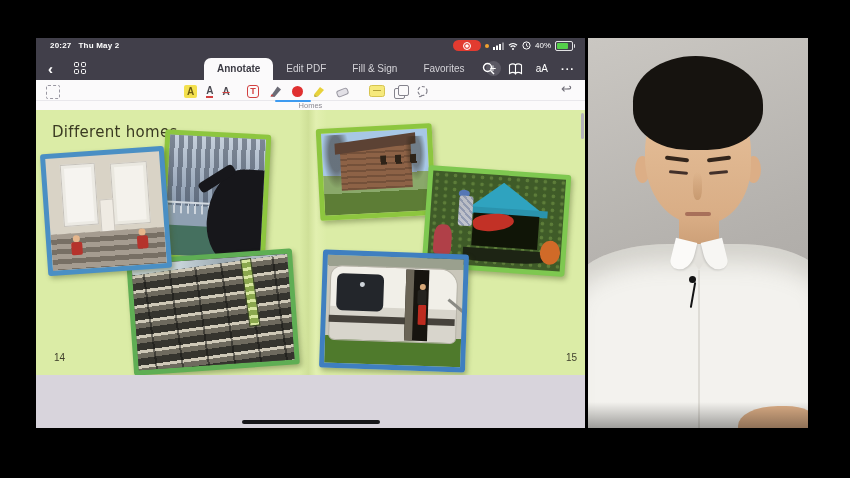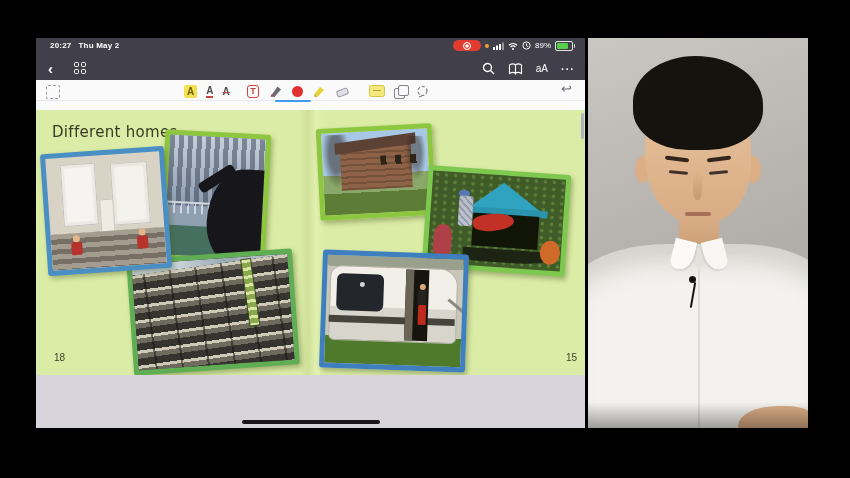--- a/index.html
+++ b/index.html
@@ -192,36 +192,43 @@
             </svg>
           <svg width="10" height="8">
               <path d="M1 3.2a6 6 0 0 1 8 0" stroke="#fff" stroke-width="1.3" fill="none"></path>
               <path d="M2.6 5a3.6 3.6 0 0 1 4.8 0" stroke="#fff" stroke-width="1.3" fill="none"></path>
               <circle cx="5" cy="7" r="1" fill="#fff"></circle>
             </svg>
           <svg width="9" height="9">
               <circle cx="4.5" cy="4.5" r="3.6" stroke="#fff" stroke-width="1" fill="none"></circle>
               <path d="M4.5 2.5v2.2l1.6 1" stroke="#fff" stroke-width="0.9" fill="none"></path>
             </svg>
-          <span class="bat-pct">89%</span>
+          <span class="bat-pct">40%</span>
           <span class="battery">
               <span class="battery-fill"></span>
               <span class="battery-tip"></span>
             </span>
         </div>
       </div>
 
       <div class="nav-row">
         <span class="back">‹</span>
         <span class="grid-icon">
             <span></span>
             <span></span>
             <span></span>
             <span></span>
           </span>
+        <div class="tabs">
+          <div class="tab active">Annotate</div>
+          <div class="tab">Edit PDF</div>
+          <div class="tab">Fill &amp; Sign</div>
+          <div class="tab">Favorites</div>
+          <div class="add-tab">+</div>
+        </div>
         <div class="nav-right">
           <svg width="13" height="13">
               <circle cx="5.5" cy="5.5" r="4" stroke="#fff" stroke-width="1.4" fill="none"></circle>
               <line x1="8.6" y1="8.6" x2="12" y2="12" stroke="#fff" stroke-width="1.4"></line>
             </svg>
           <svg width="15" height="12">
               <path d="M1.5 2c2.2-1.4 4.6-1.4 6 0v8.5c-1.4-1.4-3.8-1.4-6 0zM13.5 2c-2.2-1.4-4.6-1.4-6 0v8.5c1.4-1.4 3.8-1.4 6 0z" stroke="#fff" stroke-width="1.1" fill="none"></path>
             </svg>
           <span class="aA">aA</span>
           <span class="more">···</span>
@@ -264,20 +271,21 @@
         <span class="tool">
             <svg width="13" height="13" viewBox="0 0 13 13">
               <circle cx="6.5" cy="6" r="4.5" stroke="#85838d" stroke-width="1.2" fill="none" stroke-dasharray="3 2"></circle>
               <path d="M6 10.5 q-1.5 1.5 -3 1" stroke="#85838d" stroke-width="1.2" fill="none"></path>
             </svg>
           </span>
       </div>
       <span class="undo">↩</span>
       <div class="toolbar-sep"></div>
       <div class="active-underline"></div>
+      <div class="doc-label">Homes</div>
     </div>
 
     <div class="page">
       <div class="page-title">Different homes</div>
 
       <div class="photo p2">
         <div class="skyline"></div>
         <div class="rail"></div>
         <div class="deck"></div>
         <div class="figure"></div>
@@ -334,21 +342,21 @@
         <div class="door"></div>
         <div class="curtain"></div>
         <div class="girl">
             <div class="head"></div>
             <div class="torso"></div>
             <div class="pants"></div>
           </div>
         <div class="hitch"></div>
       </div>
 
-      <div class="pnum left">18</div>
+      <div class="pnum left">14</div>
       <div class="pnum right">15</div>
     </div>
 
     <div class="scrollbar"></div>
 
     <div class="bottom-strip">
       <div class="home-indicator"></div>
     </div>
   </div>
 

